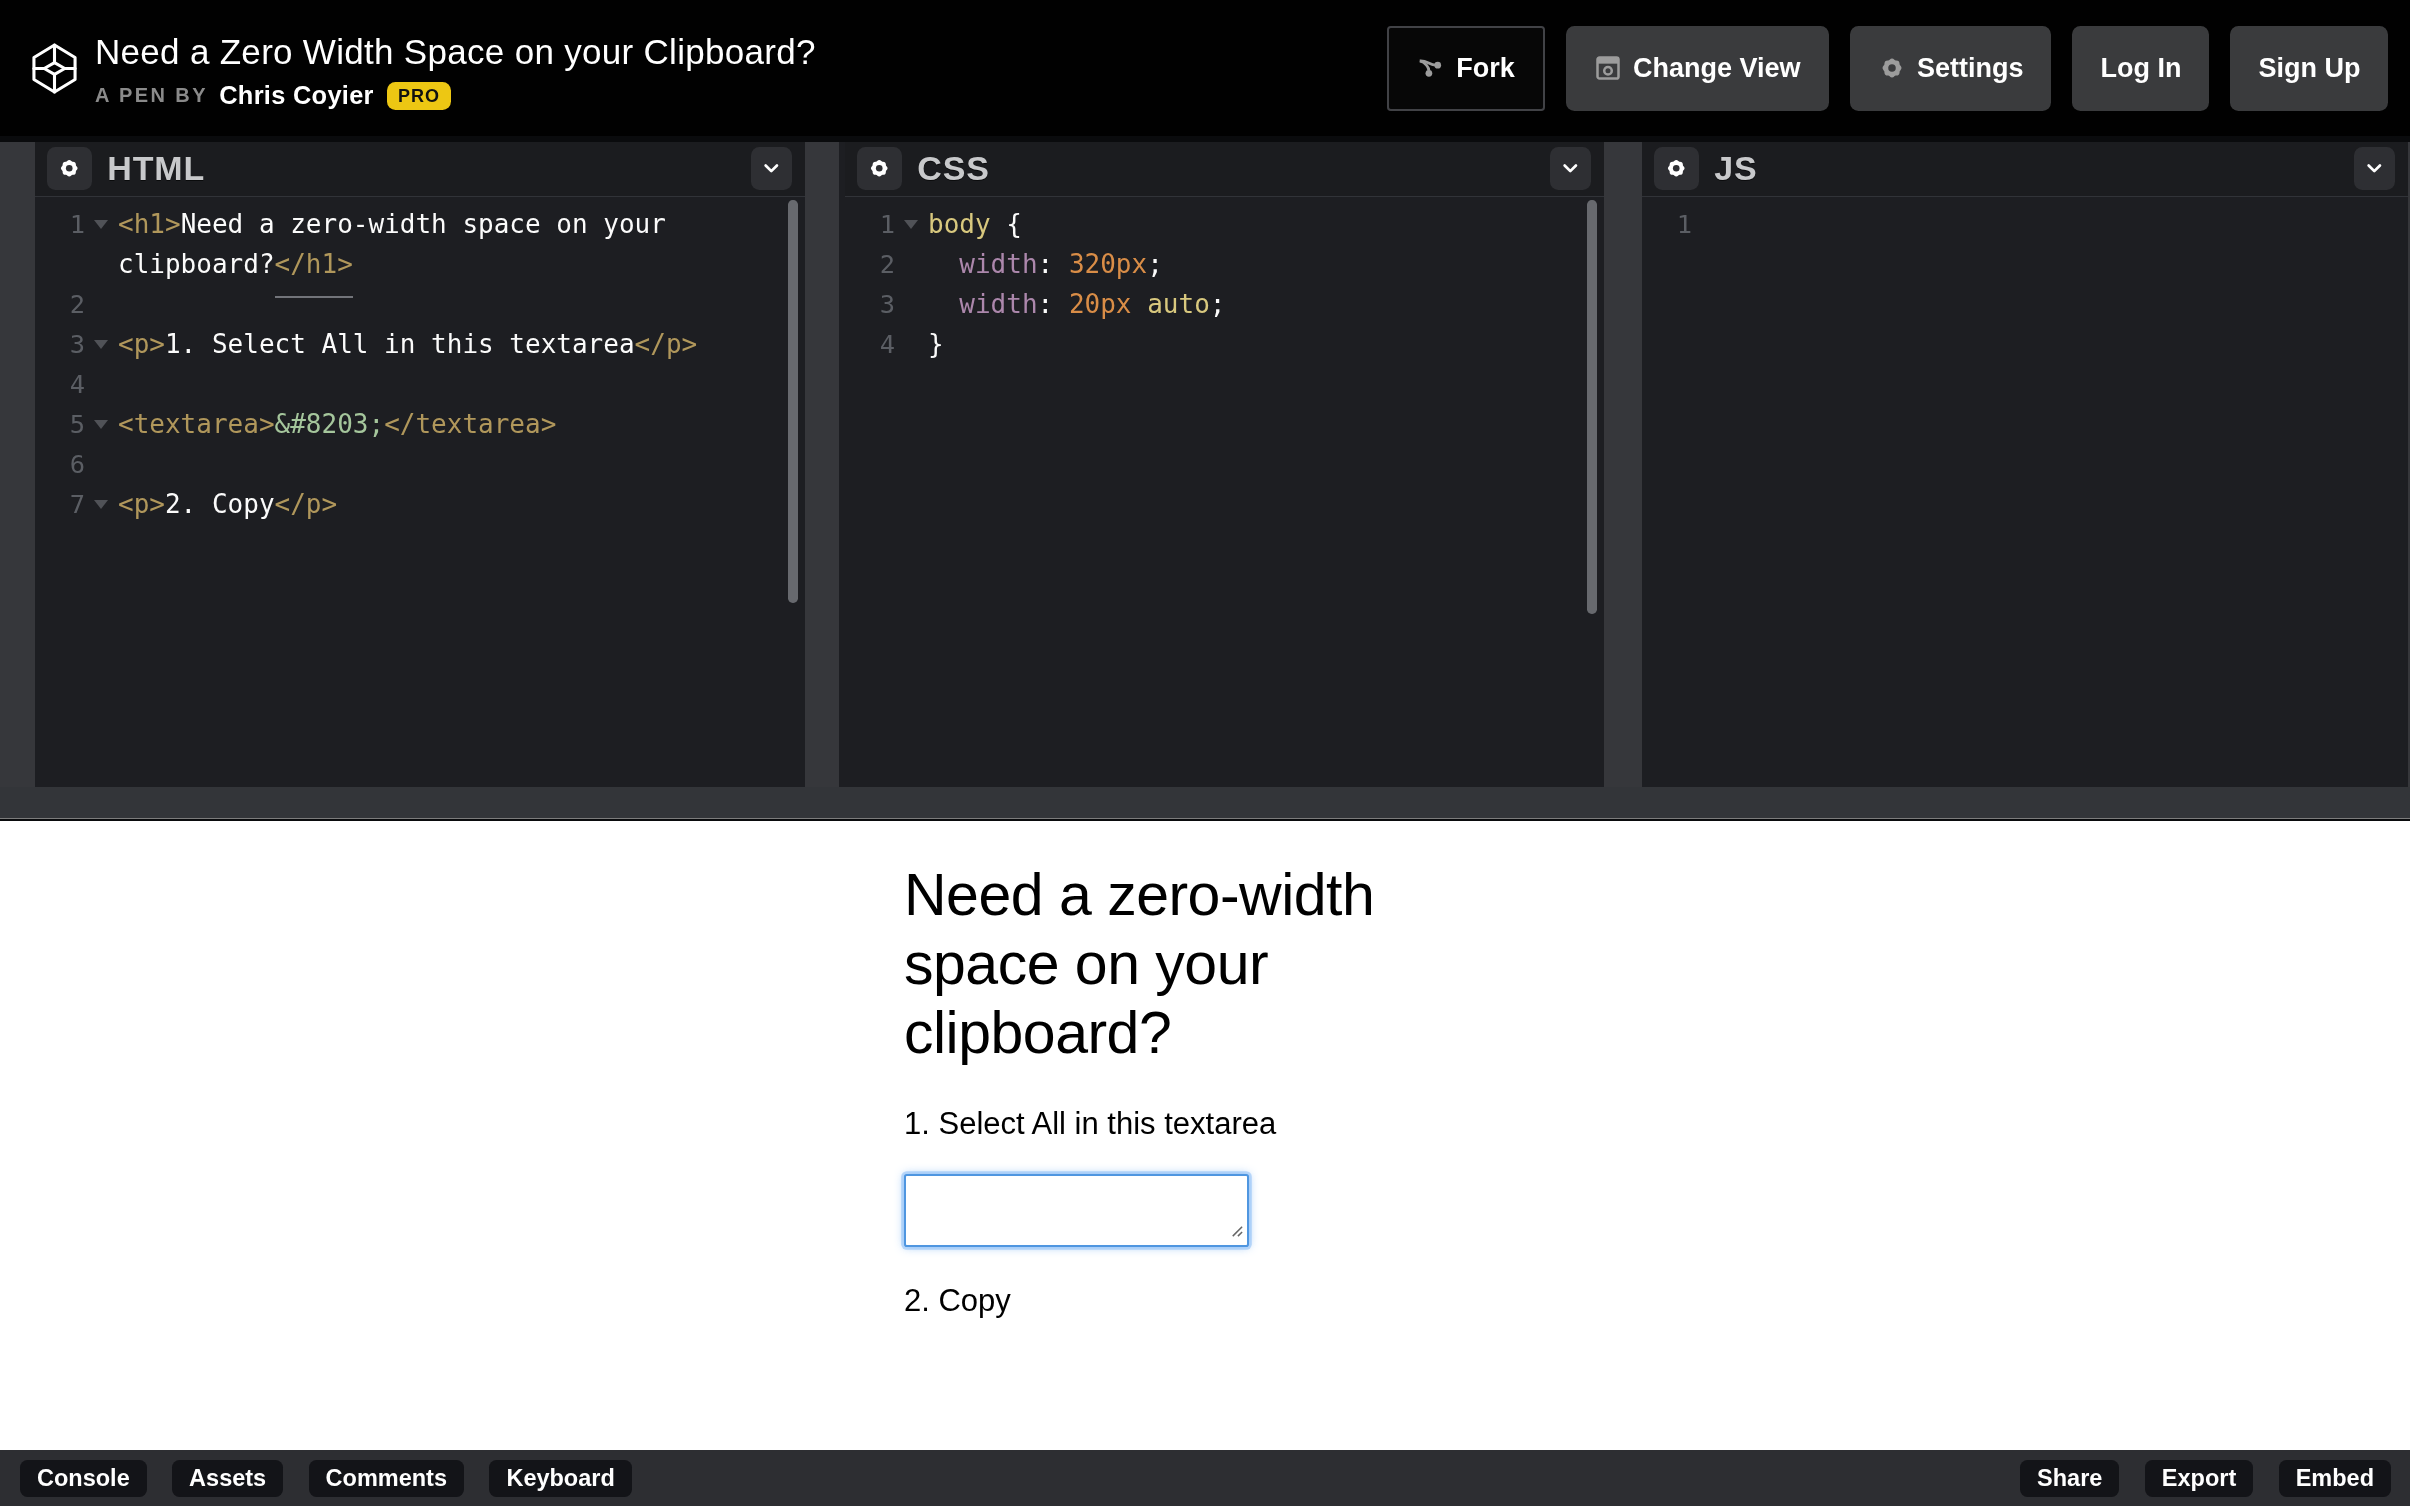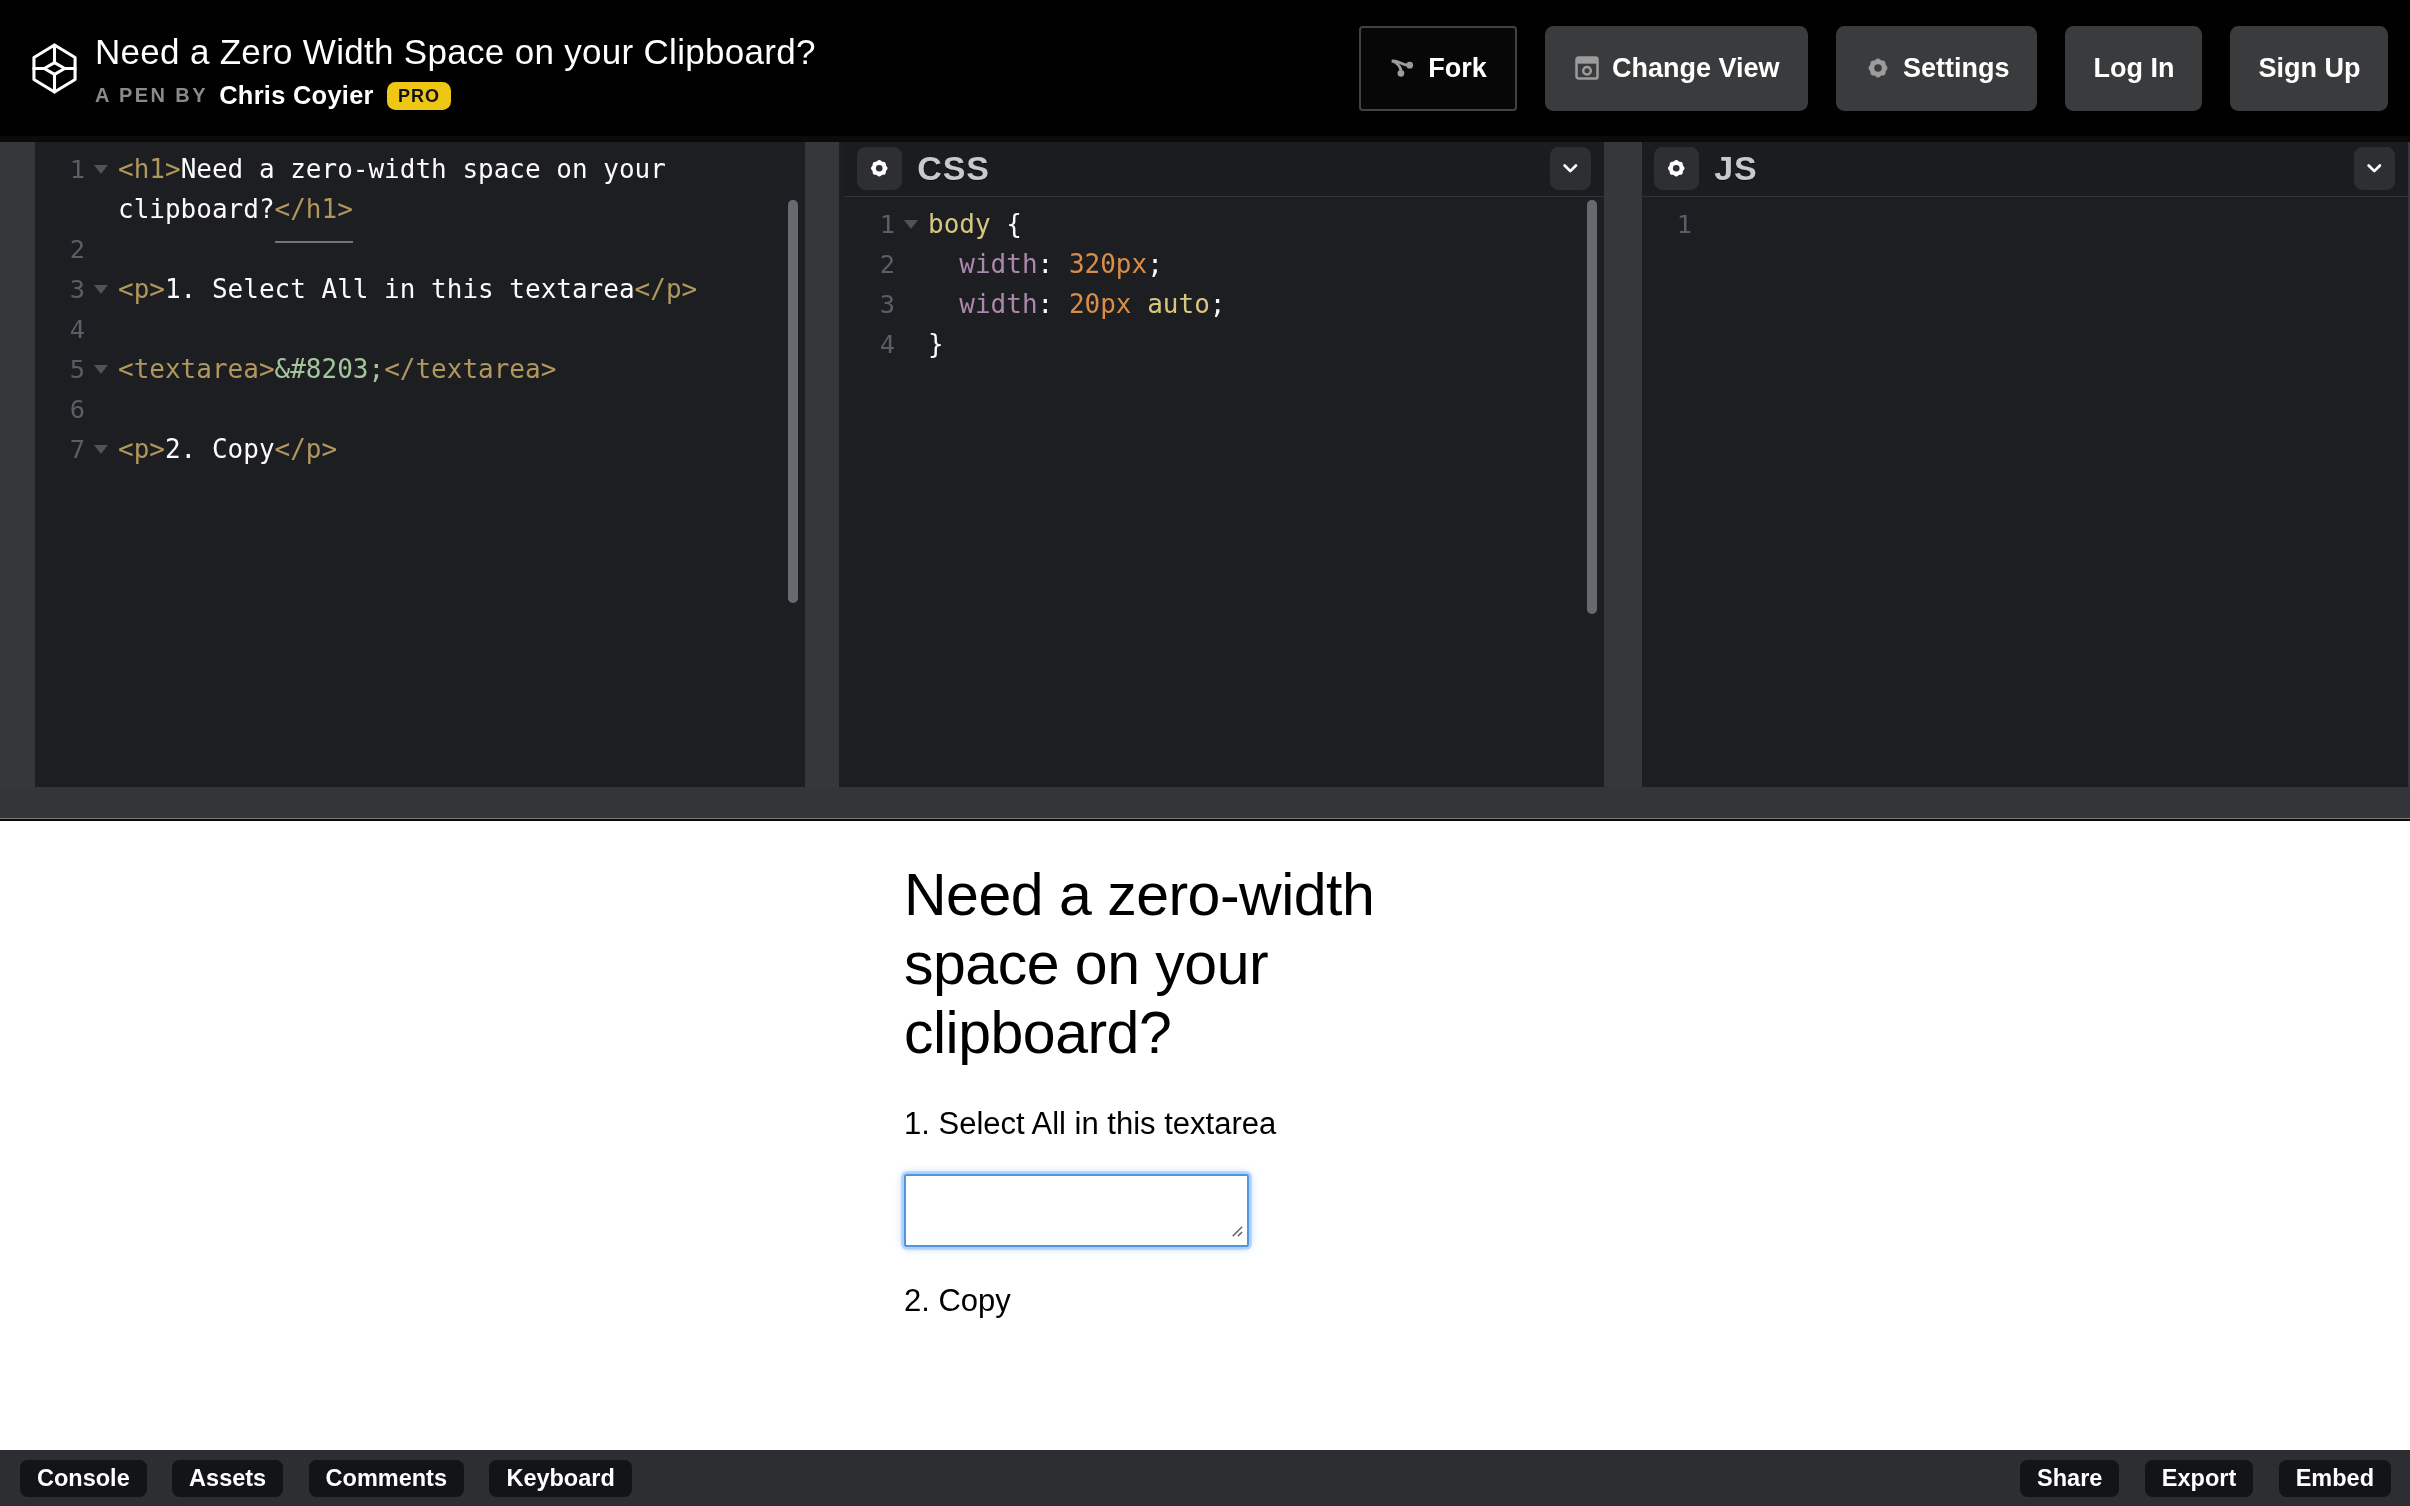--- a/index.html
+++ b/index.html
@@ -9,21 +9,21 @@
 
   
   .app-header { position:absolute; top:0; left:0; width:2411px; height:136px; background:#010101; display:flex; align-items:center; }
   .logo-wrap { margin-left:31px; width:47px; height:53px; display:flex; align-items:center; }
   .title-block { margin-left:17px; display:flex; flex-direction:column; justify-content:center; }
   .pen-title { color:#fff; font-size:35px; font-weight:400; letter-spacing:0.3px; line-height:41px; margin-top:5.6px; }
   .byline { display:flex; align-items:center; margin-top:9.4px; }
   .pen-by { color:#8a8a8a; font-size:20px; font-weight:700; letter-spacing:2.4px; }
   .author { color:#fff; font-size:25.4px; font-weight:700; margin-left:11.3px; letter-spacing:0.3px; }
   .pro-badge { background:#edc713; color:#111; font-size:18px; font-weight:700; letter-spacing:0.9px; border-radius:8.5px; padding:3.8px 11.3px 2.8px; margin-left:13px; }
-  .header-actions { margin-left:auto; margin-right:22.6px; display:flex; gap:28px; align-items:center; }
+  .header-actions { margin-left:auto; margin-right:22.6px; display:flex; gap:21px; align-items:center; }
   .hbtn { display:flex; align-items:center; gap:11.3px; height:85px; padding:0 28px; background:#3a3b3d; border:none; border-radius:8.5px; color:#fff; font-family:"Liberation Sans",sans-serif; font-size:27px; font-weight:700; cursor:pointer; }
   .hbtn.fork-btn { background:#070707; border:2.8px solid #414246; border-radius:3.8px; }
   .hbtn svg { display:block; }
 
   
   .workspace { position:absolute; top:136px; left:0; width:2411px; height:652px; background:#36373b; }
   .top-strip { position:absolute; top:0; left:0; width:2411px; height:5.6px; background:#0a0b0d; }
   .panel { position:absolute; top:5.6px; height:646px; background:#1d1e22; }
   .panel-html { left:35px; width:770px; }
   .panel-css  { left:839px; width:765px;padding-left:6px; }
@@ -134,20 +134,35 @@
       <button class="hbtn">
         <span>Sign Up</span>
       </button>
     </div>
   </header>
 
   <div class="workspace">
     <div class="top-strip"></div>
 
     <section class="panel panel-html">
+      <div class="panel-head">
+        <button class="gear-btn">
+          <svg width="24.5" height="24.5" viewBox="0 0 20 20">
+            <rect x="4.6" y="4.6" width="10.8" height="10.8" rx="2.4" fill="#fff"></rect>
+            <rect x="4.6" y="4.6" width="10.8" height="10.8" rx="2.4" fill="#fff" transform="rotate(45 10 10)"></rect>
+            <circle cx="10" cy="10" r="2.7" fill="#2e2f33"></circle>
+          </svg>
+        </button>
+        <h2 class="panel-title">HTML</h2>
+        <button class="collapse-btn">
+          <svg width="22.6" height="22.6" viewBox="0 0 20 20">
+              <path d="M5 7.5 L10 12.5 L15 7.5" stroke="#fff" stroke-width="2.4" fill="none" stroke-linecap="round" stroke-linejoin="round"></path>
+            </svg>
+        </button>
+      </div>
       <div class="code">
           <div class="code-row"><span class="ln">1</span><span class="fold"><span class="fold-tri"></span></span><span class="code-text"><span class="c-tag">&lt;h1&gt;</span><span class="c-text">Need a zero-width space on your</span></span></div>
           <div class="code-row"><span class="ln"></span><span class="fold"></span><span class="code-text"><span class="c-text">clipboard?</span><span class="c-tag u">&lt;/h1&gt;</span></span></div>
           <div class="code-row"><span class="ln">2</span><span class="fold"></span><span class="code-text"></span></div>
           <div class="code-row"><span class="ln">3</span><span class="fold"><span class="fold-tri"></span></span><span class="code-text"><span class="c-tag">&lt;p&gt;</span><span class="c-text">1. Select All in this textarea</span><span class="c-tag">&lt;/p&gt;</span></span></div>
           <div class="code-row"><span class="ln">4</span><span class="fold"></span><span class="code-text"></span></div>
           <div class="code-row"><span class="ln">5</span><span class="fold"><span class="fold-tri"></span></span><span class="code-text"><span class="c-tag">&lt;textarea&gt;</span><span class="c-entity">&amp;#8203;</span><span class="c-tag">&lt;/textarea&gt;</span></span></div>
           <div class="code-row"><span class="ln">6</span><span class="fold"></span><span class="code-text"></span></div>
           <div class="code-row"><span class="ln">7</span><span class="fold"><span class="fold-tri"></span></span><span class="code-text"><span class="c-tag">&lt;p&gt;</span><span class="c-text">2. Copy</span><span class="c-tag">&lt;/p&gt;</span></span></div>
         </div>

